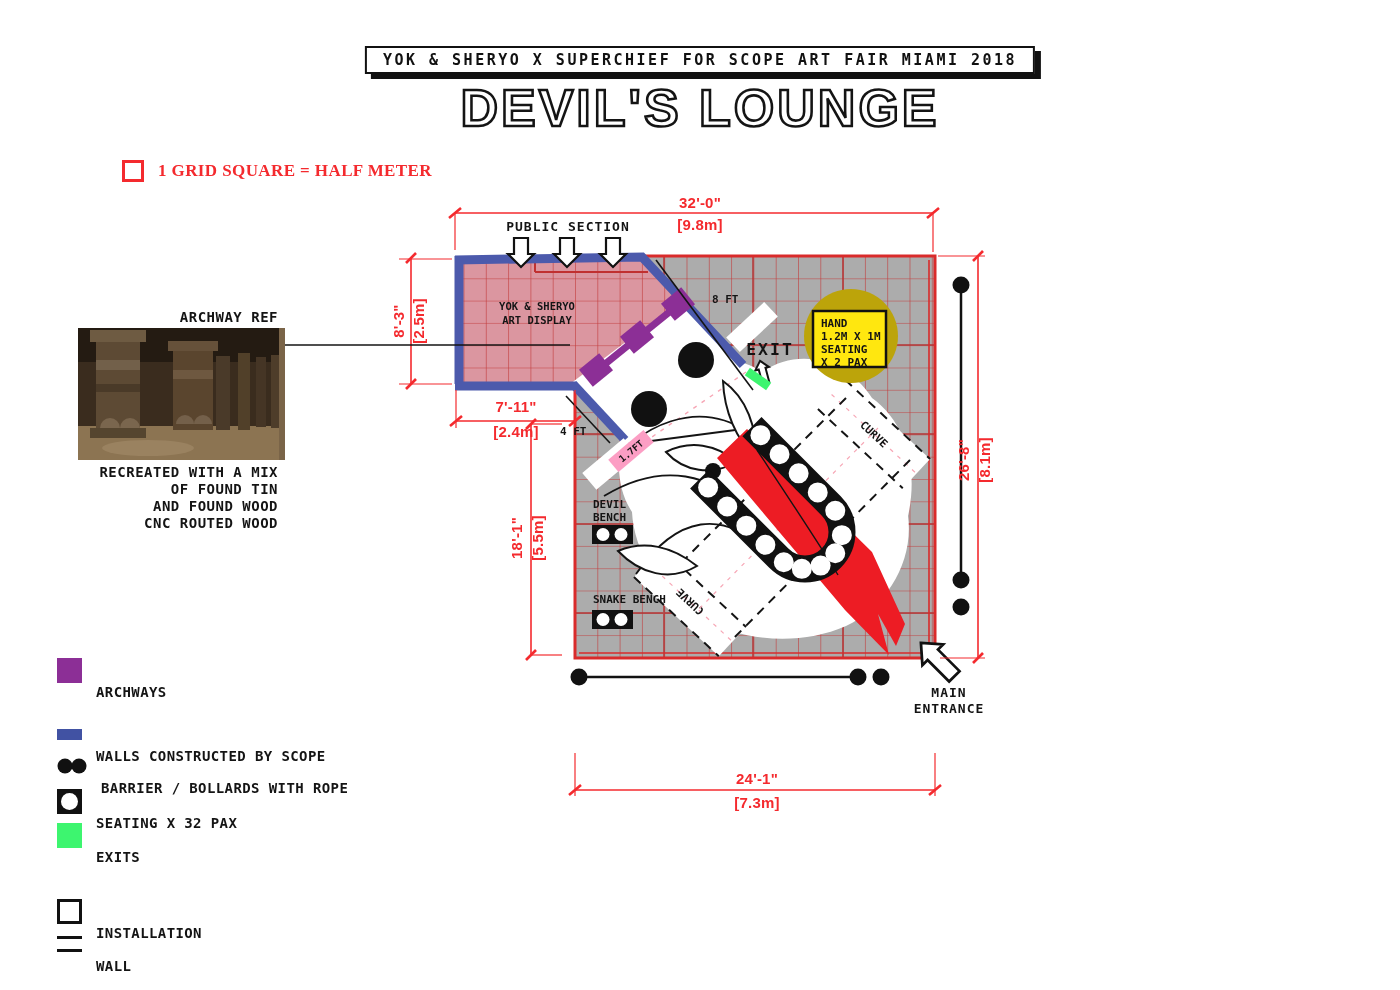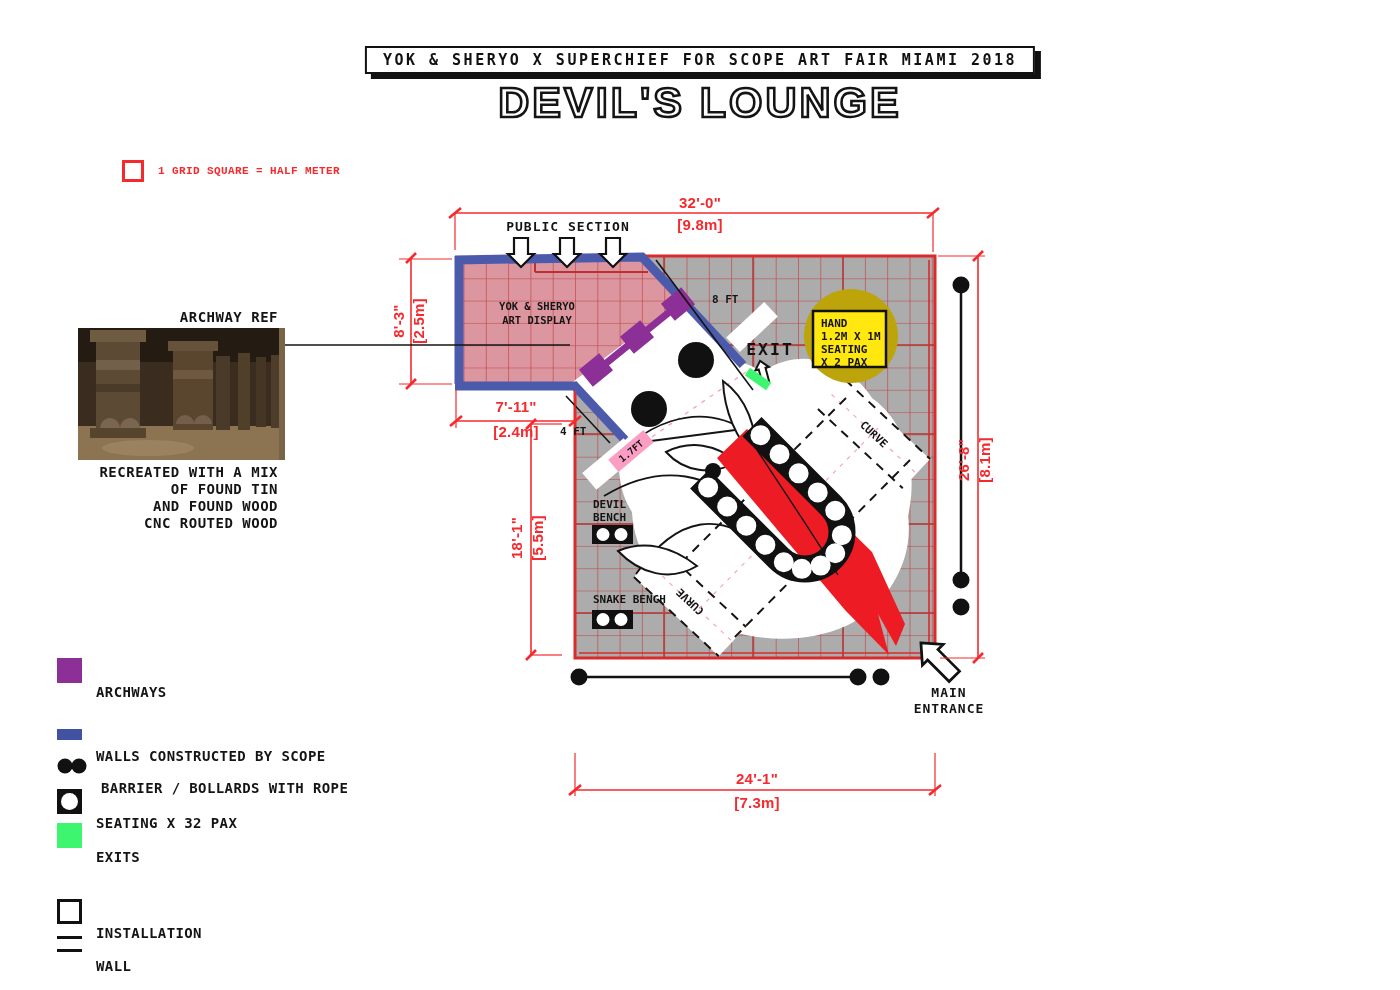--- a/index.html
+++ b/index.html
@@ -6,27 +6,27 @@
   .page{position:relative;width:1400px;height:990px;background:#fff;overflow:hidden;
         font-family:"DejaVu Sans Mono","Liberation Mono",monospace;}
   .abs{position:absolute;}
 
   
   .banner{position:absolute;top:46px;left:50%;transform:translateX(-50%);
           border:2px solid #111;background:#fff;box-shadow:6px 5px 0 #111;
           padding:3px 16px;font-weight:bold;font-size:15px;letter-spacing:2.5px;color:#111;white-space:nowrap;}
   .big-title{position:absolute;top:78px;left:0;width:100%;text-align:center;
           font-family:"Liberation Sans","DejaVu Sans",sans-serif;font-weight:700;
-          font-size:43px;letter-spacing:3px;color:#fff;
+          font-size:52px;letter-spacing:3px;color:#fff;
           -webkit-text-stroke:2.6px #141414;white-space:nowrap;}
   .subtitle{position:absolute;top:139px;left:0;width:100%;text-align:center;
           font-weight:bold;font-size:14px;letter-spacing:4px;color:#111;}
   .grid-note{position:absolute;top:160px;left:122px;display:flex;align-items:center;gap:14px;color:#F42A2E;}
   .grid-note .sq{width:16px;height:16px;border:3px solid #F42A2E;}
-  .grid-note .txt{font-family:Liberation Mono, monospace;font-weight:bold;font-size:11px;letter-spacing:.4px;}
+  .grid-note .txt{font-family:Liberation Serif, serif;font-weight:bold;font-size:17px;letter-spacing:.4px;}
 
   
   .legend-row{position:absolute;left:57px;display:flex;align-items:center;gap:14px;height:26px;}
   .legend-row .lab{font-weight:bold;font-size:14px;letter-spacing:.4px;color:#141414;white-space:nowrap;margin-top:44px;}
   .sw{flex:0 0 auto;}
   .sw-square{width:25px;height:25px;}
   .sw-purple{background:#8C2F96;}
   .sw-pink{background:#F5A9B3;}
   .sw-bar{width:25px;height:11px;background:#4152A3;}
   .sw-green{background:#3DF56F;}

